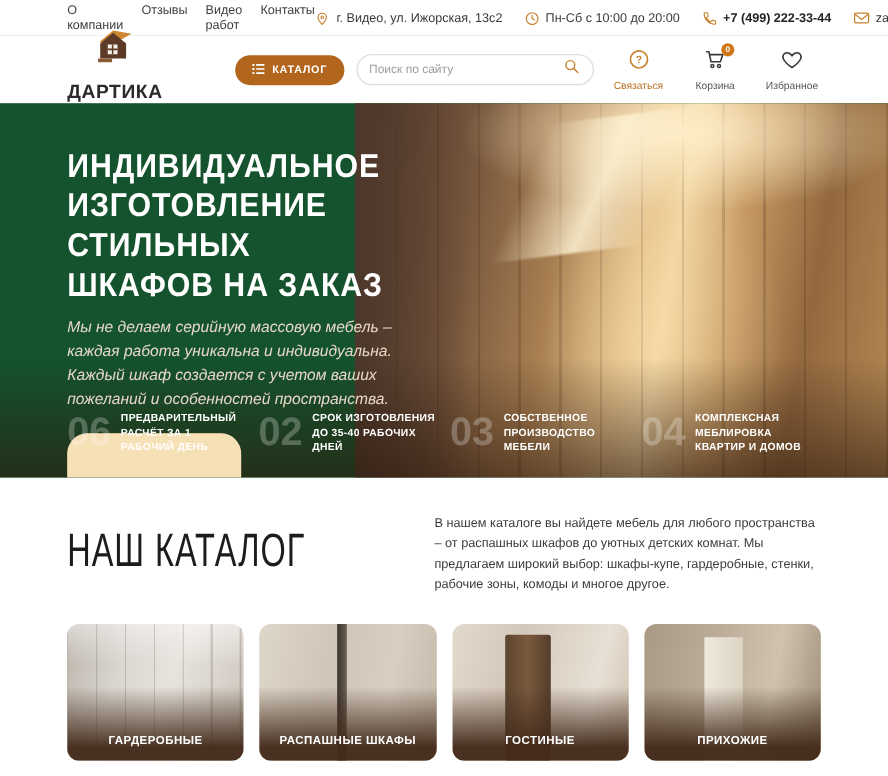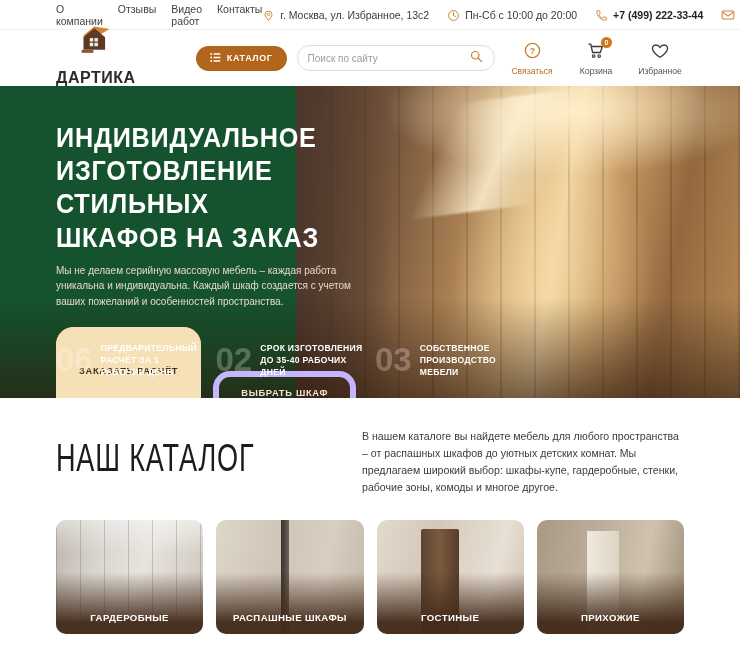--- a/index.html
+++ b/index.html
@@ -69,21 +69,21 @@
     background:linear-gradient(115deg, rgba(255,244,214,0) 30%, rgba(255,244,214,0.8) 46%, rgba(255,244,214,0) 60%);
     transform:skewY(-7deg); filter:blur(1px);
   }
   .hero-shade {
     position:absolute; left:0; right:0; bottom:0; height:100px;
     background:linear-gradient(to top, rgba(45,25,13,0.62), rgba(45,25,13,0));
   }
   .hero-content { position:relative; padding-top:36px; }
   .hero-title { color:#fff; font-weight:600; font-size:26px; line-height:1.2; letter-spacing:0.8px;
     transform:scale(0.97,1.06); transform-origin:left top; width:360px; }
-  .hero-desc { margin-top:16px; width:312px; font-size:10px; line-height:1.55; color:#e7d8c6; }
+  .hero-desc { margin-top:16px; width:312px; font-size:13px; line-height:1.55; color:#e7d8c6;font-style:italic; }
   .hero-buttons { margin-top:18px; display:flex; gap:12px; }
   .btn-pill {
     border-radius:17px; padding:11px 22px; font-size:9.3px; font-weight:bold; letter-spacing:0.7px;
     font-family:"Liberation Sans", sans-serif; cursor:pointer;
   }
   .btn-primary { background:#f6e0b6; color:#47301f; border:1px solid #f6e0b6; }
   .btn-secondary { background:transparent; color:#f2e4ca; border:6px solid #c4b5fd;margin-top:44px; }
   .hero-features {
     position:absolute; left:56px; right:56px; bottom:20px;
     display:grid; grid-template-columns:repeat(4,1fr); gap:10px;
@@ -147,21 +147,21 @@
       <a>Контакты</a>
     </nav>
     <div class="topbar-info">
       <div class="info-item">
         <span>
           <svg width="13" height="13" viewBox="0 0 24 24">
               <path d="M12 21c-4-4.6-6.4-8-6.4-10.8a6.4 6.4 0 1 1 12.8 0C18.4 13 16 16.4 12 21z" fill="none" stroke="#c8822e" stroke-width="1.8"></path>
               <circle cx="12" cy="10" r="2.1" fill="none" stroke="#c8822e" stroke-width="1.6"></circle>
             </svg>
         </span>
-        <span>г. Москва, ул. Избранное, 13с2</span>
+        <span>г. Видео, ул. Ижорская, 13с2</span>
       </div>
       <div class="info-item">
         <span>
           <svg width="13" height="13" viewBox="0 0 24 24">
               <circle cx="12" cy="12" r="9" fill="none" stroke="#c8822e" stroke-width="1.8"></circle>
               <path d="M12 7v5l3.4 2" fill="none" stroke="#c8822e" stroke-width="1.8" stroke-linecap="round"></path>
             </svg>
         </span>
         <span>Пн-Сб с 10:00 до 20:00</span>
       </div>
@@ -286,20 +286,24 @@
       <span class="feature-label">ПРЕДВАРИТЕЛЬНЫЙ РАСЧЁТ ЗА 1 РАБОЧИЙ ДЕНЬ</span>
     </div>
     <div class="feature">
       <span class="feature-num">02</span>
       <span class="feature-label">СРОК ИЗГОТОВЛЕНИЯ ДО 35-40 РАБОЧИХ ДНЕЙ</span>
     </div>
     <div class="feature">
       <span class="feature-num">03</span>
       <span class="feature-label">СОБСТВЕННОЕ ПРОИЗВОДСТВО МЕБЕЛИ</span>
     </div>
+    <div class="feature">
+      <span class="feature-num">04</span>
+      <span class="feature-label">КОМПЛЕКСНАЯ МЕБЛИРОВКА КВАРТИР И ДОМОВ</span>
+    </div>
   </div>
 </section>
 
 <section class="catalog">
   <div class="container catalog-head">
     <h2 class="catalog-title">НАШ КАТАЛОГ</h2>
     <p class="catalog-desc">В нашем каталоге вы найдете мебель для любого пространства – от распашных шкафов до уютных детских комнат. Мы предлагаем широкий выбор: шкафы-купе, гардеробные, стенки, рабочие зоны, комоды и многое другое.</p>
   </div>
   <div class="container cards-grid row1">
     <div class="card">

